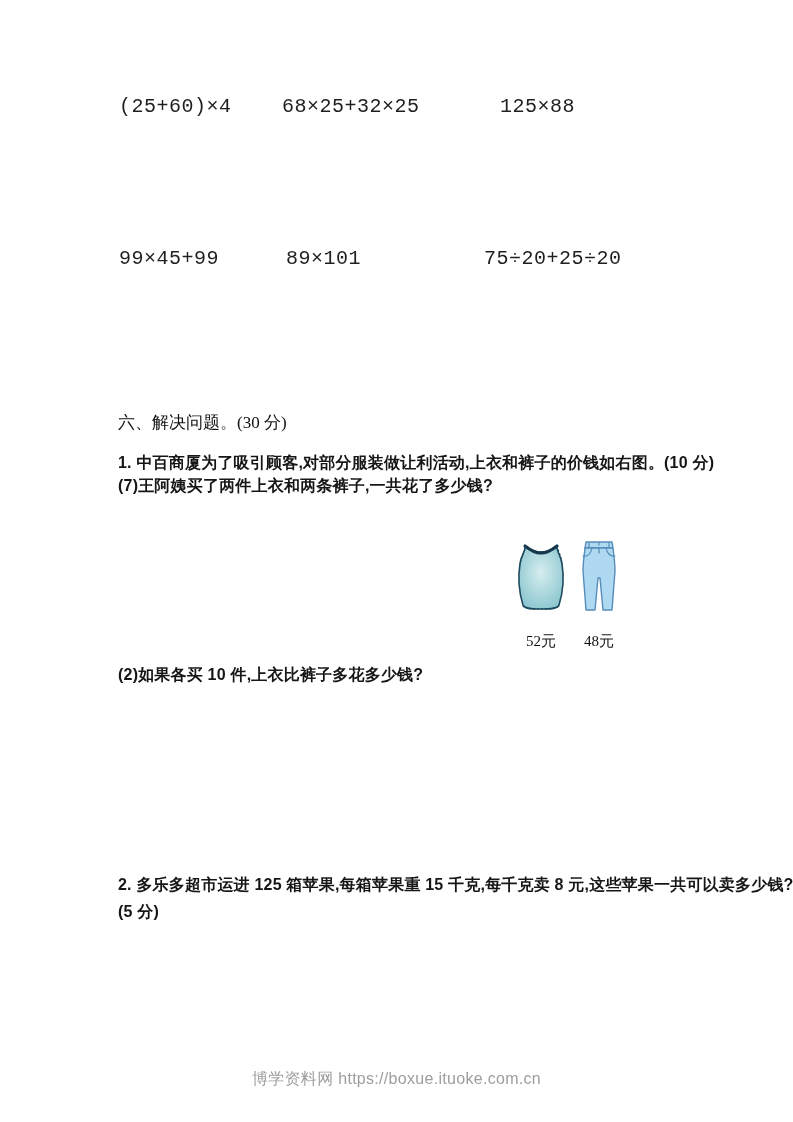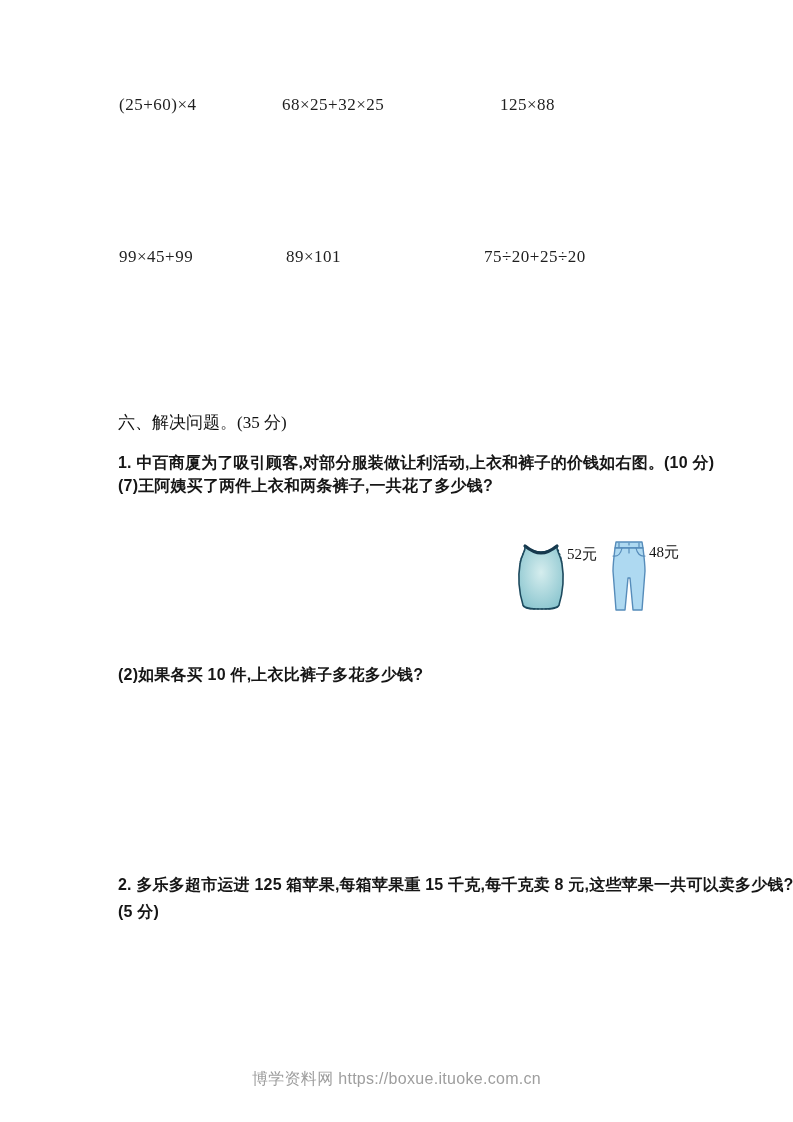--- a/index.html
+++ b/index.html
@@ -16,22 +16,22 @@
   }
   .calc-row {
     position: absolute;
     left: 0;
     width: 793px;
     height: 22px;
   }
   .calc-row .expr {
     position: absolute;
     top: 0;
-    font-family: Liberation Serif, serif;
-    font-size: 17px;
+    font-family: Liberation Mono, monospace;
+    font-size: 20px;
     color: #1f1f1f;
     letter-spacing: 0.5px;
     white-space: nowrap;
   }
   .section-heading {
     position: absolute;
     left: 118px;
     top: 411px;
     font-family: "Liberation Serif", "DejaVu Serif", serif;
     font-size: 17px;
@@ -64,21 +64,23 @@
   .clothing-figure {
     position: absolute;
     left: 515px;
     top: 540px;
     display: flex;
     align-items: flex-end;
     gap: 12px;
   }
   .fig-col {
     display: flex;
-    flex-direction: row;
+    flex-direction: column;
+    align-items: center;
+    gap: 16px;
   }
   .fig-label {
     margin-top: 3px;
     font-family: "Liberation Serif", "DejaVu Serif", serif;
     font-size: 15px;
     color: #111111;
     white-space: nowrap;
   }
   .vest-path {
     fill: url(#vestGrad);
@@ -132,21 +134,21 @@
     <span class="expr" style="left:282px">68×25+32×25</span>
     <span class="expr" style="left:500px">125×88</span>
   </div>
 
   <div class="calc-row" style="top:247px">
     <span class="expr" style="left:119px">99×45+99</span>
     <span class="expr" style="left:286px">89×101</span>
     <span class="expr" style="left:484px">75÷20+25÷20</span>
   </div>
 
-  <div class="section-heading">六、解决问题。(35 分)</div>
+  <div class="section-heading">六、解决问题。(30 分)</div>
 
   <div class="q-line" style="top:453px">1. 中百商厦为了吸引顾客,对部分服装做让利活动,上衣和裤子的价钱如右图。(10 分)</div>
   <div class="q-line" style="top:476px">(7)王阿姨买了两件上衣和两条裤子,一共花了多少钱?</div>
 
   <div class="clothing-figure">
     <div class="fig-col">
       <svg width="52" height="71" viewBox="0 0 52 71">
         <defs>
           <radialGradient id="vestGrad" cx="50%" cy="42%" r="68%">
             <stop offset="0%" stop-color="#d5edee"></stop>

